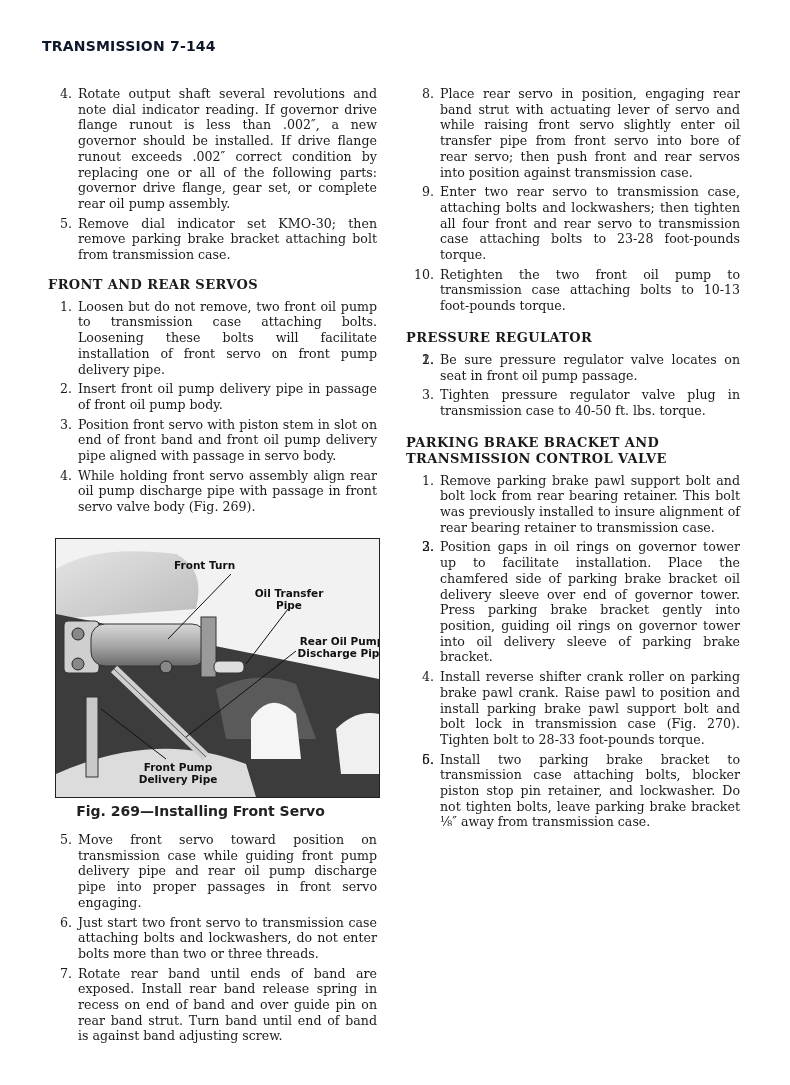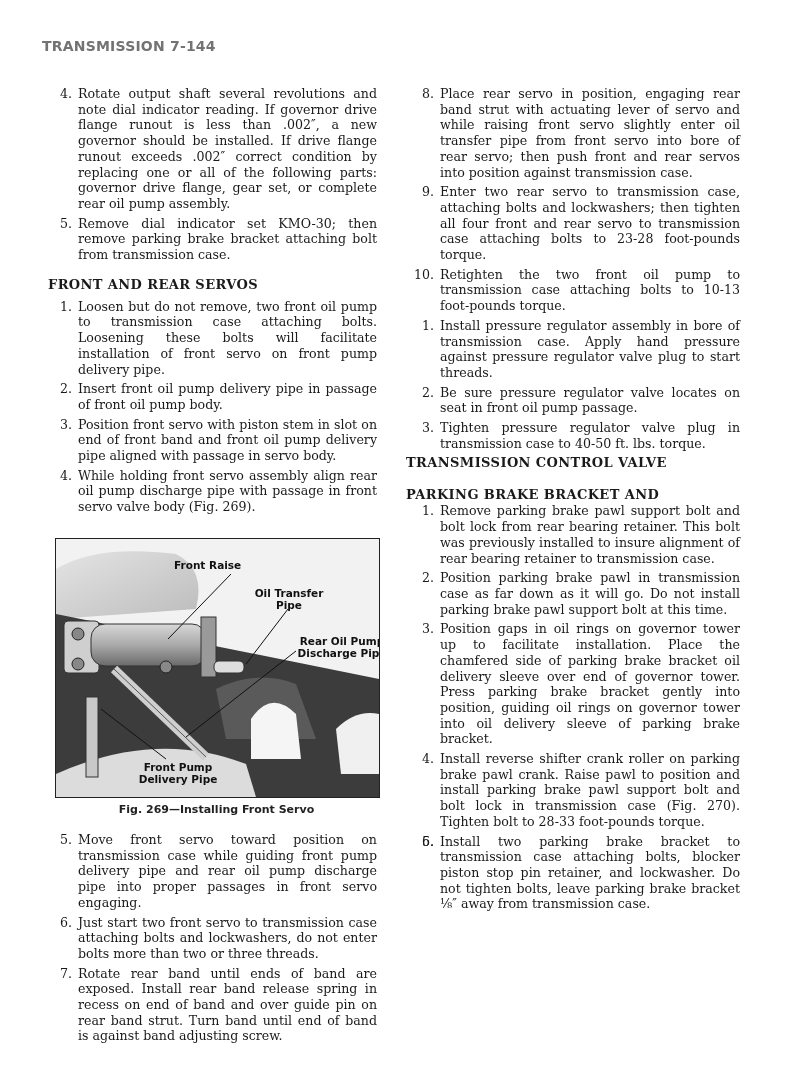--- a/index.html
+++ b/index.html
@@ -1,34 +1,34 @@
 <!DOCTYPE html>
 <html><head>
 <meta charset="utf-8">
 <style>
   html, body { margin:0; padding:0; background:#fff; }
   body { width:790px; height:1085px; position:relative; overflow:hidden; color:#1a1a1a;
          font-family:"DejaVu Serif", serif; }
   .running-head { position:absolute; left:42px; top:38px; font-family:"DejaVu Sans", sans-serif;
-         font-weight:bold; font-size:14px; letter-spacing:0.2px; color:#737373; }
+         font-weight:bold; font-size:14px; letter-spacing:0.2px; color:#0f172a; }
   .col { position:absolute; top:86px; }
   .col-left { left:52px; width:325px; }
   .col-right { left:410px; width:330px; }
   .list { list-style:none; margin:0; padding:0; }
   .item { position:relative; padding-left:26px; font-size:12.6px; line-height:15.7px;
           text-align:justify; margin-bottom:4px; }
   .num { position:absolute; left:0; top:0; width:20px; text-align:right; }
   .col-right .item { padding-left:30px; }
   .col-right .num { width:24px; }
   .heading { font-family:"DejaVu Serif", serif; font-weight:bold; font-size:13px;
              letter-spacing:0.4px; margin:12px 0 6px -4px; line-height:16px; }
   .figure { position:absolute; left:55px; top:538px; width:323px; height:258px;
             border:1.5px solid #222; overflow:hidden; background:#bdbdbd; }
-  .caption { position:absolute; left:55px; top:803px; width:323px; text-align:center;
-             font-family:"DejaVu Sans", sans-serif; font-weight:bold; font-size:11px; color:#222; }
+  .caption { position:absolute; left:39px; top:803px; width:323px; text-align:center;
+             font-family:"DejaVu Sans", sans-serif; font-weight:bold; font-size:14px; color:#222; }
   .fig-label { position:absolute; font-family:"DejaVu Sans", sans-serif; font-weight:bold;
                font-size:10.5px; line-height:12px; text-align:center; color:#111; }
   .left-bottom { position:absolute; left:52px; top:832px; width:325px; }
 </style>
 </head>
 <body>
 
 <div class="running-head">TRANSMISSION 7-144</div>
 
 <div class="col col-left">
@@ -81,49 +81,50 @@
     <line x1="58" y1="130" x2="150" y2="218" stroke="#cfcfcf" stroke-width="9"></line>
     <line x1="58" y1="130" x2="150" y2="218" stroke="#555" stroke-width="1"></line>
 
     <rect x="30" y="158" width="12" height="80" fill="#c8c8c8" stroke="#333"></rect>
 
     <line x1="175" y1="35" x2="112" y2="100" stroke="#111" stroke-width="1"></line>
     <line x1="232" y1="70" x2="190" y2="125" stroke="#111" stroke-width="1"></line>
     <line x1="240" y1="112" x2="130" y2="198" stroke="#111" stroke-width="1"></line>
     <line x1="110" y1="220" x2="45" y2="170" stroke="#111" stroke-width="1"></line>
   </svg>
-  <div class="fig-label" style="left:118px; top:20px;">Front Raise</div>
+  <div class="fig-label" style="left:118px; top:20px;">Front Turn</div>
   <div class="fig-label" style="left:198px; top:48px; width:70px;">Oil Transfer Pipe</div>
   <div class="fig-label" style="left:240px; top:96px; width:92px;">Rear Oil Pump Discharge Pipe</div>
   <div class="fig-label" style="left:82px; top:222px; width:80px;">Front Pump Delivery Pipe</div>
 </div>
 <div class="caption">Fig. 269—Installing Front Servo</div>
 
 <div class="left-bottom">
   <ol class="list">
     <li class="item"><span class="num">5.</span><span>Move front servo toward position on transmission case while guiding front pump delivery pipe and rear oil pump discharge pipe into proper passages in front servo engaging.</span></li>
     <li class="item"><span class="num">6.</span><span>Just start two front servo to transmission case attaching bolts and lockwashers, do not enter bolts more than two or three threads.</span></li>
     <li class="item"><span class="num">7.</span><span>Rotate rear band until ends of band are exposed. Install rear band release spring in recess on end of band and over guide pin on rear band strut. Turn band until end of band is against band adjusting screw.</span></li>
   </ol>
 </div>
 
 <div class="col col-right">
   <ol class="list">
     <li class="item"><span class="num">8.</span><span>Place rear servo in position, engaging rear band strut with actuating lever of servo and while raising front servo slightly enter oil transfer pipe from front servo into bore of rear servo; then push front and rear servos into position against transmission case.</span></li>
     <li class="item"><span class="num">9.</span><span>Enter two rear servo to transmission case, attaching bolts and lockwashers; then tighten all four front and rear servo to transmission case attaching bolts to 23-28 foot-pounds torque.</span></li>
     <li class="item"><span class="num">10.</span><span>Retighten the two front oil pump to transmission case attaching bolts to 10-13 foot-pounds torque.</span></li>
   </ol>
+  <div class="heading" style="margin-top:16px;">PRESSURE REGULATOR</div>
   <ol class="list">
-    <li class="item"><span class="num">1.</span><span>Install pressure regulator assembly in bore of transmission case. Apply hand pressure against pressure regulator valve plug to start threads.</span></li>
+    <li class="item"><span class="num">1.</span></li>
     <li class="item"><span class="num">2.</span><span>Be sure pressure regulator valve locates on seat in front oil pump passage.</span></li>
     <li class="item"><span class="num">3.</span><span>Tighten pressure regulator valve plug in transmission case to 40-50 ft. lbs. torque.</span></li>
   </ol>
+  <div class="heading" style="margin-top:16px; margin-bottom:0;">PARKING BRAKE BRACKET AND</div>
   <div class="heading" style="margin-top:0;">TRANSMISSION CONTROL VALVE</div>
-  <div class="heading" style="margin-top:16px; margin-bottom:0;">PARKING BRAKE BRACKET AND</div>
   <ol class="list">
     <li class="item"><span class="num">1.</span><span>Remove parking brake pawl support bolt and bolt lock from rear bearing retainer. This bolt was previously installed to insure alignment of rear bearing retainer to transmission case.</span></li>
-    <li class="item"><span class="num">2.</span><span>Position parking brake pawl in transmission case as far down as it will go. Do not install parking brake pawl support bolt at this time.</span></li>
+    <li class="item"><span class="num">2.</span></li>
     <li class="item"><span class="num">3.</span><span>Position gaps in oil rings on governor tower up to facilitate installation. Place the chamfered side of parking brake bracket oil delivery sleeve over end of governor tower. Press parking brake bracket gently into position, guiding oil rings on governor tower into oil delivery sleeve of parking brake bracket.</span></li>
     <li class="item"><span class="num">4.</span><span>Install reverse shifter crank roller on parking brake pawl crank. Raise pawl to position and install parking brake pawl support bolt and bolt lock in transmission case (Fig. 270). Tighten bolt to 28-33 foot-pounds torque.</span></li>
     <li class="item"><span class="num">5.</span></li>
     <li class="item"><span class="num">6.</span><span>Install two parking brake bracket to transmission case attaching bolts, blocker piston stop pin retainer, and lockwasher. Do not tighten bolts, leave parking brake bracket ⅛″ away from transmission case.</span></li>
   </ol>
 </div>
 
 </body></html>

